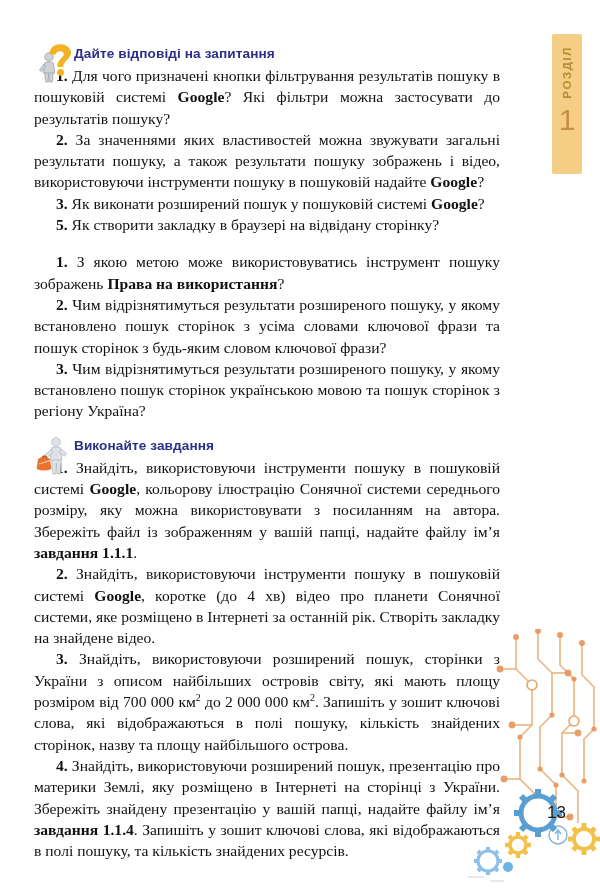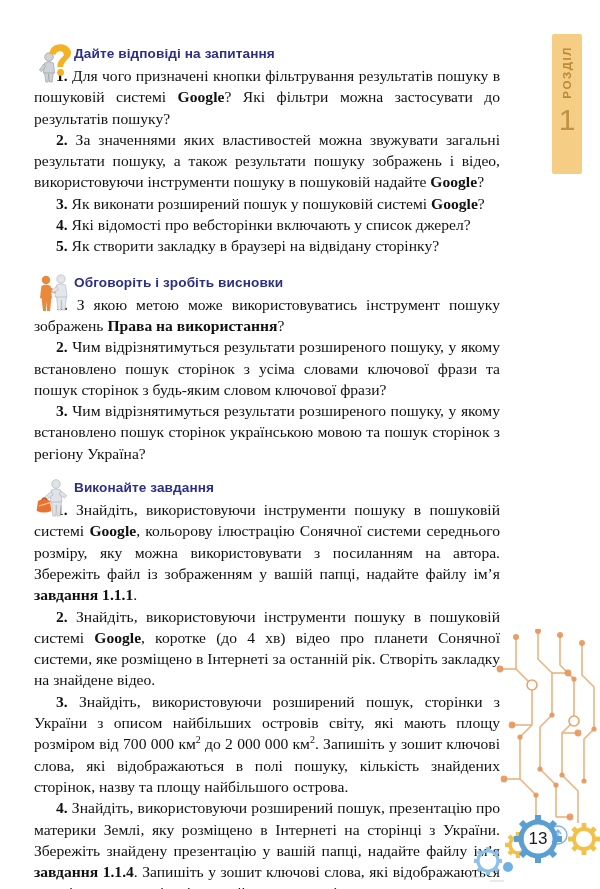--- a/index.html
+++ b/index.html
@@ -119,26 +119,26 @@
     right: 0;
     bottom: 0;
     width: 140px;
     height: 260px;
     pointer-events: none;
     z-index: 2;
   }
   .page-number {
     position: absolute;
     right: 34px;
-    bottom: 22px;
+    bottom: 48px;
     width: 56px;
     height: 56px;
     display: flex;
     align-items: center;
-    justify-content: center;
+    justify-content: flex-end;
     z-index: 4;
   }
   .page-number .pn-text {
     position: relative;
     font-family: "Liberation Sans", sans-serif;
     font-size: 17px;
     color: #1a1a1a;
     z-index: 3;
   }
 </style>
@@ -291,47 +291,25 @@
               <circle cx="26.6" cy="31.4" r="3.4"></circle>
             </g>
           </svg>
         </span>
         <div class="block-title">Дайте відповіді на запитання</div>
       </div>
       <div>
           <p class="para"><span class="num">1.</span><span> Для чого призначені кнопки фільтрування результатів пошуку в пошуковій системі </span><span class="b">Google</span><span>? Які фільтри можна застосувати до результатів пошуку?</span></p>
           <p class="para"><span class="num">2.</span><span> За значеннями яких властивостей можна звужувати загальні результати пошуку, а також результати пошуку зображень і відео, використовуючи інструменти пошуку в пошуковій надайте </span><span class="b">Google</span><span>?</span></p>
           <p class="para"><span class="num">3.</span><span> Як виконати розширений пошук у пошуковій системі </span><span class="b">Google</span><span>?</span></p>
-          <p class="para"><span class="num">4.</span><span> Які відомості про вебсторінки включають у список джерел?</span></p>
           <p class="para"><span class="num">5.</span><span> Як створити закладку в браузері на відвідану сторінку?</span></p>
         </div>
     </section>
 
     <section class="block">
-      <div class="block-head">
-        <span class="head-icon">
-          <svg width="40" height="44" viewBox="0 0 40 44">
-
-            <g fill="#e8893c">
-              <circle cx="12" cy="10" r="4.2"></circle>
-              <path d="M7.4 16 q4.6 -2.6 9.2 0 l1.4 12 q-6 2.2 -12 0 z"></path>
-              <path d="M7.6 28 l1.4 13 h3 l0.3 -10 l0.8 10 h3 l1.2 -13 z"></path>
-              <path d="M17 17.5 l5 3.8 l-1.6 2.4 l-5.4 -3.2 z"></path>
-            </g>
-
-            <g fill="#e3e6ea" stroke="#b6bcc3" stroke-width="0.7">
-              <circle cx="27" cy="9" r="4.2"></circle>
-              <path d="M22.4 15 q4.6 -2.6 9.2 0 l1.4 12 q-6 2.2 -12 0 z"></path>
-              <path d="M22.6 27 l1.4 13 h3 l0.3 -10 l0.8 10 h3 l1.2 -13 z"></path>
-              <path d="M22.6 16.5 l-5 3.8 l1.6 2.4 l5.4 -3.2 z"></path>
-            </g>
-          </svg>
-        </span>
-        <div class="block-title">Обговоріть і зробіть висновки</div>
-      </div>
       <div>
           <p class="para"><span class="num">1.</span><span> З якою метою може використовуватись інструмент пошуку зображень </span><span class="b">Права на використання</span><span>?</span></p>
           <p class="para"><span class="num">2.</span><span> Чим відрізнятимуться результати розширеного пошуку, у якому встановлено пошук сторінок </span><span class="i">з усіма словами</span><span> ключової фрази та пошук сторінок </span><span class="i">з будь-яким словом</span><span> ключової фрази?</span></p>
           <p class="para"><span class="num">3.</span><span> Чим відрізнятимуться результати розширеного пошуку, у якому встановлено пошук сторінок українською мовою та пошук сторінок з регіону </span><span class="i">Україна</span><span>?</span></p>
         </div>
     </section>
 
     <section class="block">
       <div class="block-head">
         <span class="head-icon">

